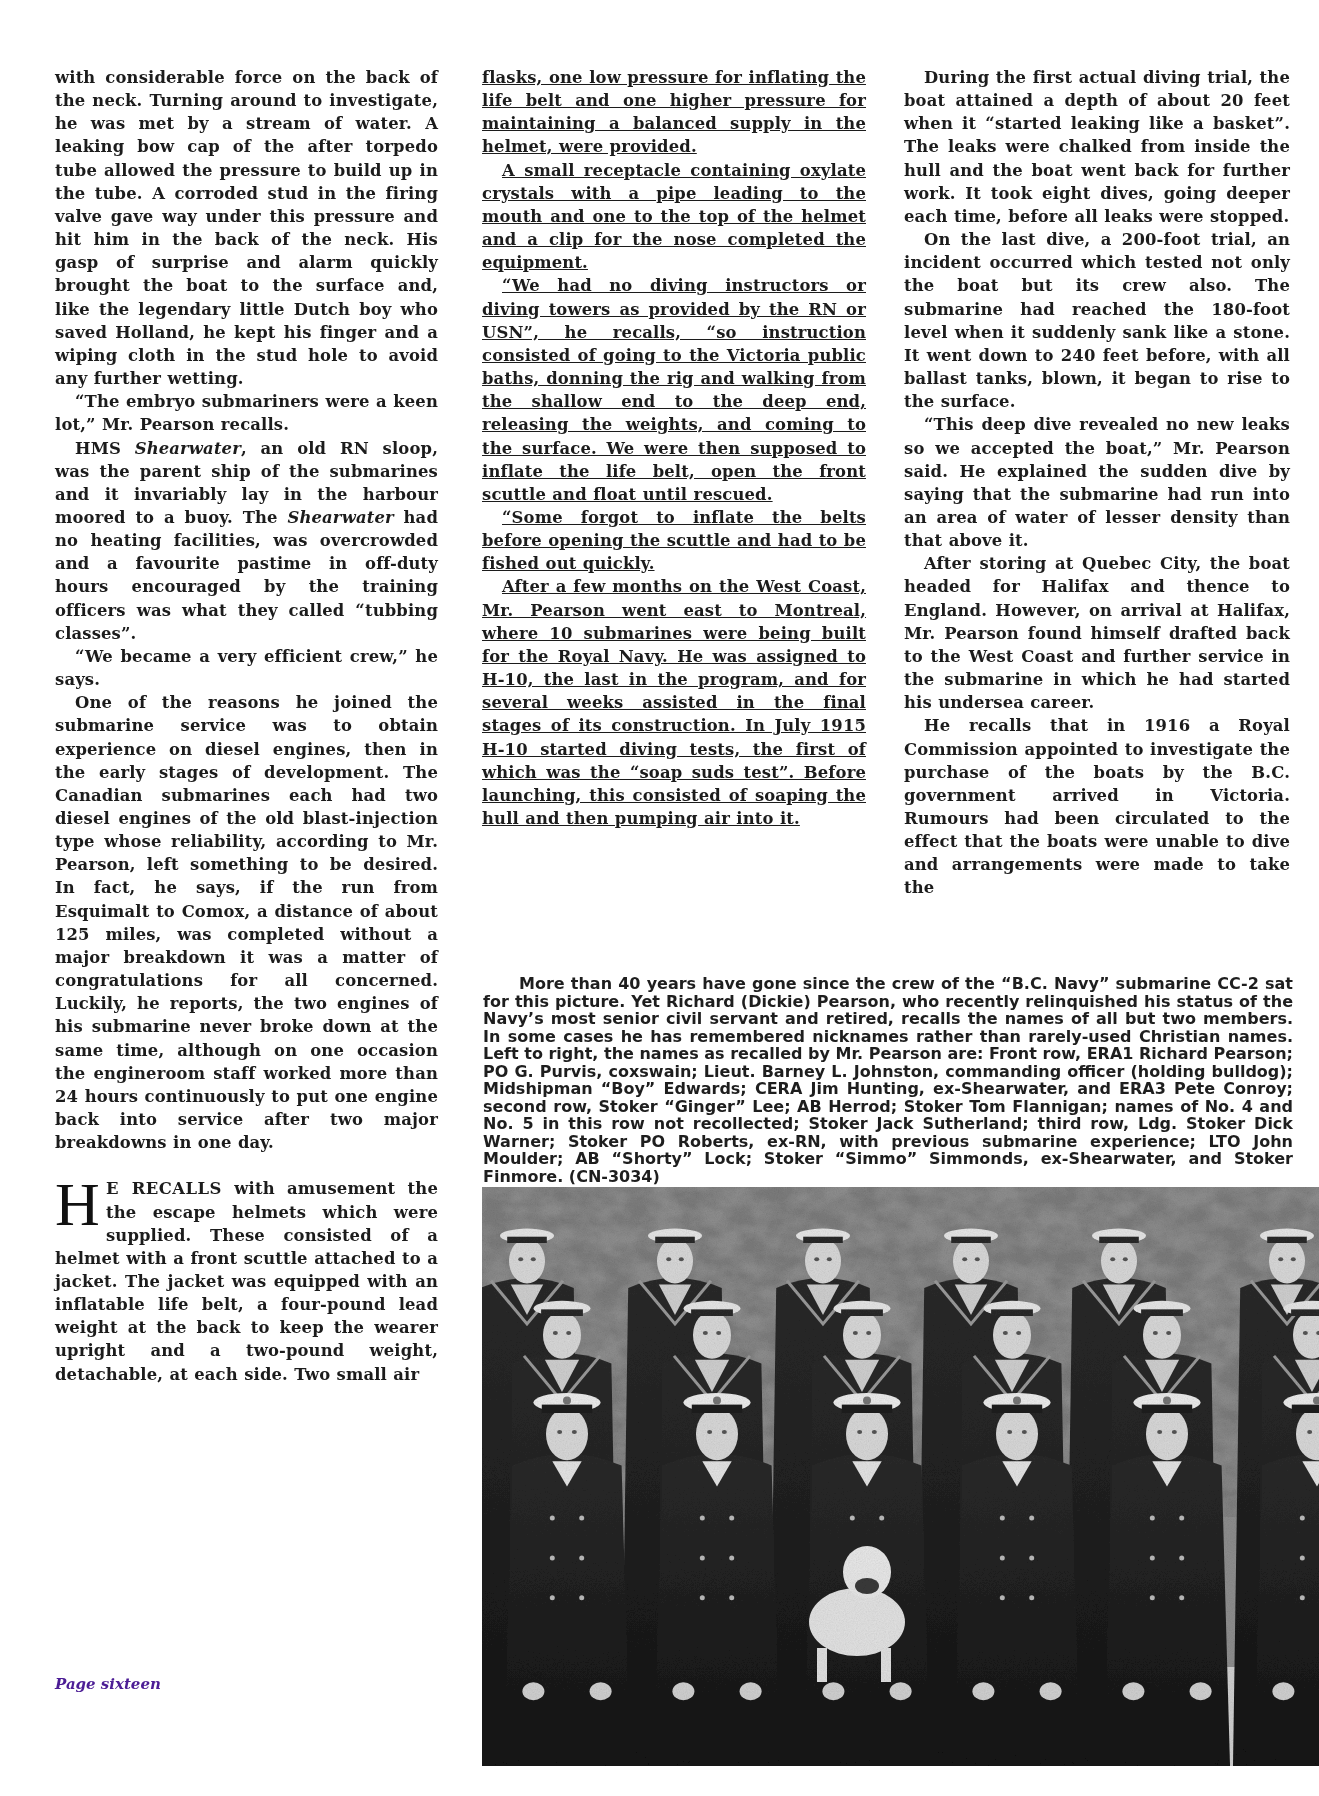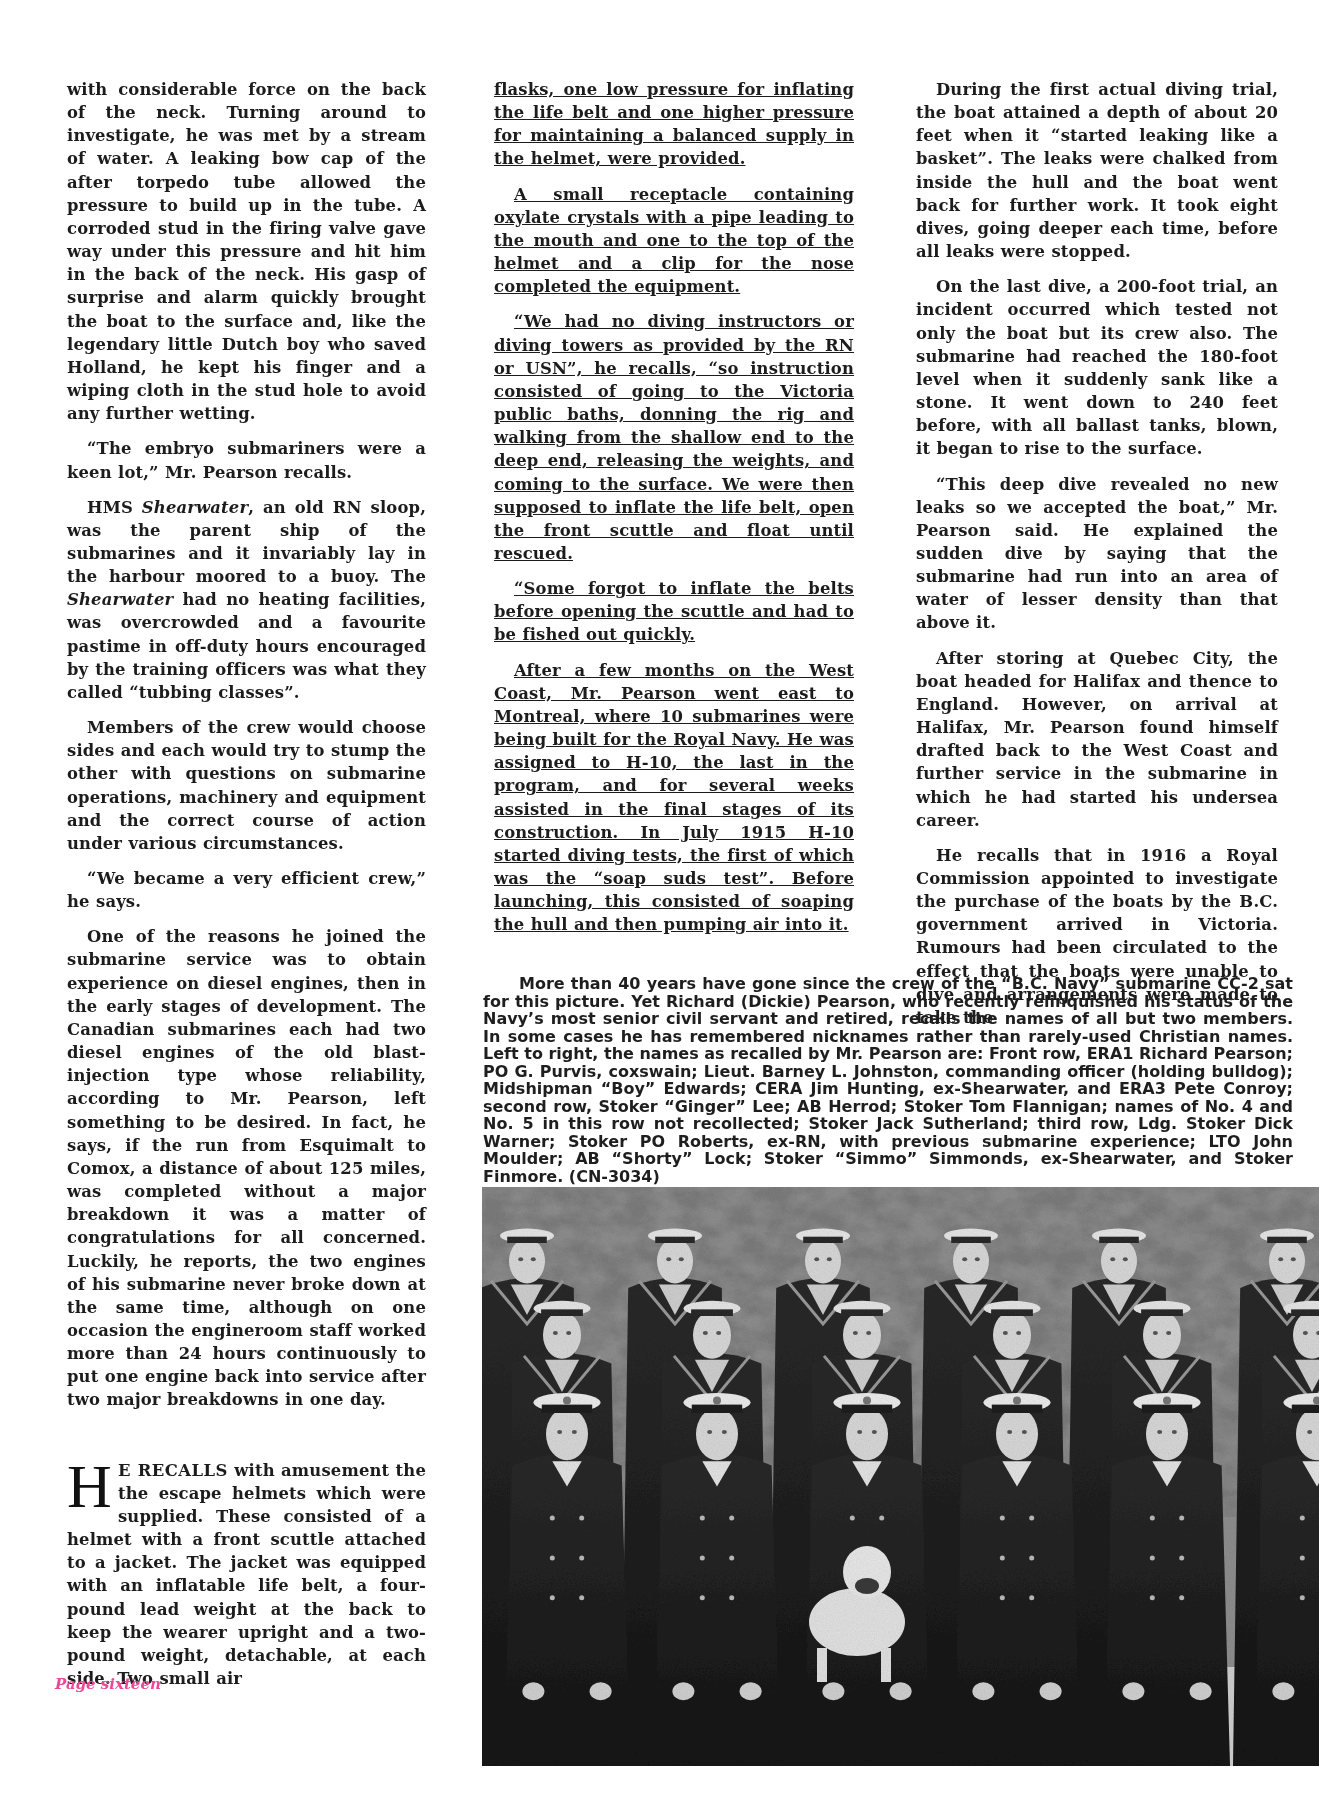--- a/index.html
+++ b/index.html
@@ -7,39 +7,39 @@
     width:1319px; height:1796px; background:#ffffff; position:relative; overflow:hidden;
     color:#1c1c1c;
     font-family:"DejaVu Serif", "Liberation Serif", serif;
   }
   .col {
     position:absolute; top:66px;
     font-size:16.4px; line-height:23.15px;
     text-align:justify; font-weight:600; letter-spacing:0.15px;
     word-spacing:0.5px;
   }
-  .col p { margin:12px; text-indent:0; }
+  .col p { margin:0; text-indent:0; }
   .col p.ind { text-indent:20px; }
   .col p.cont { text-indent:0; }
   #col1 { left:55px; width:383px; }
   #col2 { left:482px; width:384px;text-decoration:underline; }
   #col3 { left:904px; width:386px; }
   .col em { font-style:italic; }
   .section-break { height:23px; }
   .dropcap-para { position:relative; }
   .dropcap {
     float:left; font-family:"Liberation Serif","DejaVu Serif",serif;
     font-size:62px; line-height:48px; font-weight:400;
     margin:3px 6px 0 0; color:#111;
   }
   .smallcaps { letter-spacing:0.5px; }
   #page-label {
     position:absolute; left:55px; top:1675px;
     font-size:15px; font-style:italic; font-weight:700;
-    font-family:"DejaVu Serif", serif; color:#ec4899;
+    font-family:"DejaVu Serif", serif; color:#4c1d95;
   }
   #caption {
     position:absolute; left:483px; top:975px; width:810px;
     font-family:"DejaVu Sans","Liberation Sans",sans-serif;
     font-size:16px; line-height:17.5px; font-weight:700;
     text-align:justify; color:#1e1e1e;
     text-indent:36px;
   }
   #photo {
     position:absolute; left:482px; top:1187px; width:837px; height:579px;
@@ -47,21 +47,20 @@
   }
   #photo svg { display:block; }
 </style>
 </head>
 <body>
 
 <div id="col1" class="col">
     <p class="cont">with considerable force on the back of the neck. Turning around to investigate, he was met by a stream of water. A leaking bow cap of the after torpedo tube allowed the pressure to build up in the tube. A corroded stud in the firing valve gave way under this pressure and hit him in the back of the neck. His gasp of surprise and alarm quickly brought the boat to the surface and, like the legendary little Dutch boy who saved Holland, he kept his finger and a wiping cloth in the stud hole to avoid any further wetting.</p>
     <p class="ind">“The embryo submariners were a keen lot,” Mr. Pearson recalls.</p>
     <p class="ind">HMS <em>Shearwater</em>, an old RN sloop, was the parent ship of the submarines and it invariably lay in the harbour moored to a buoy. The <em>Shearwater</em> had no heating facilities, was overcrowded and a favourite pastime in off-duty hours encouraged by the training officers was what they called “tubbing classes”.</p>
-    <p class="ind">Members of the crew would choose sides and each would try to stump the other with questions on submarine operations, machinery and equipment and the correct course of action under various circumstances.</p>
     <p class="ind">“We became a very efficient crew,” he says.</p>
     <p class="ind">One of the reasons he joined the submarine service was to obtain experience on diesel engines, then in the early stages of development. The Canadian submarines each had two diesel engines of the old blast-injection type whose reliability, according to Mr. Pearson, left something to be desired. In fact, he says, if the run from Esquimalt to Comox, a distance of about 125 miles, was completed without a major breakdown it was a matter of congratulations for all concerned. Luckily, he reports, the two engines of his submarine never broke down at the same time, although on one occasion the engineroom staff worked more than 24 hours continuously to put one engine back into service after two major breakdowns in one day.</p>
     <div class="section-break"></div>
     <p class="cont dropcap-para"><span class="dropcap">H</span><span class="smallcaps">E RECALLS</span><span> with amusement the the escape helmets which were supplied. These consisted of a helmet with a front scuttle attached to a jacket. The jacket was equipped with an inflatable life belt, a four-pound lead weight at the back to keep the wearer upright and a two-pound weight, detachable, at each side. Two small air</span></p>
   </div>
 <div id="col2" class="col">
     <p class="cont">flasks, one low pressure for inflating the life belt and one higher pressure for maintaining a balanced supply in the helmet, were provided.</p>
     <p class="ind">A small receptacle containing oxylate crystals with a pipe leading to the mouth and one to the top of the helmet and a clip for the nose completed the equipment.</p>
     <p class="ind">“We had no diving instructors or diving towers as provided by the RN or USN”, he recalls, “so instruction consisted of going to the Victoria public baths, donning the rig and walking from the shallow end to the deep end, releasing the weights, and coming to the surface. We were then supposed to inflate the life belt, open the front scuttle and float until rescued.</p>
     <p class="ind">“Some forgot to inflate the belts before opening the scuttle and had to be fished out quickly.</p>

